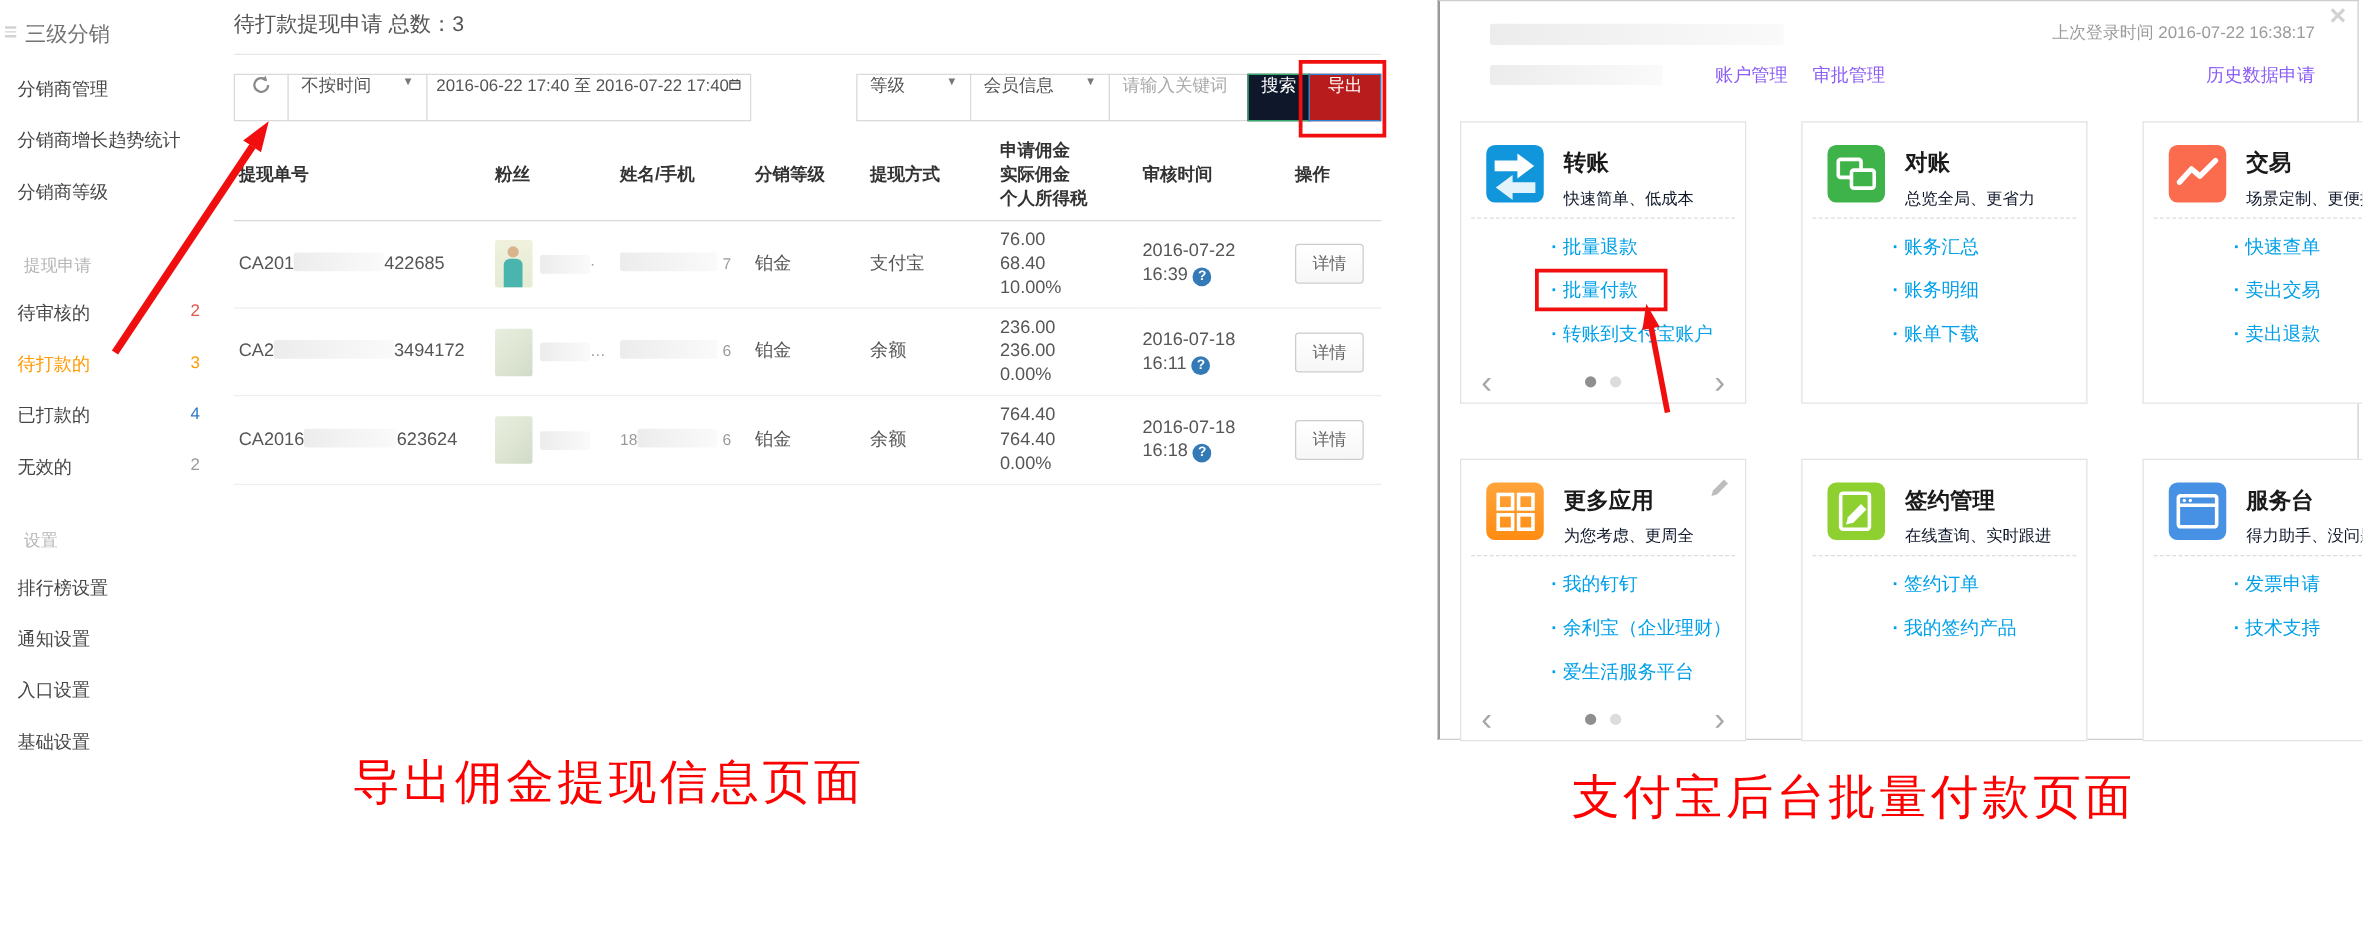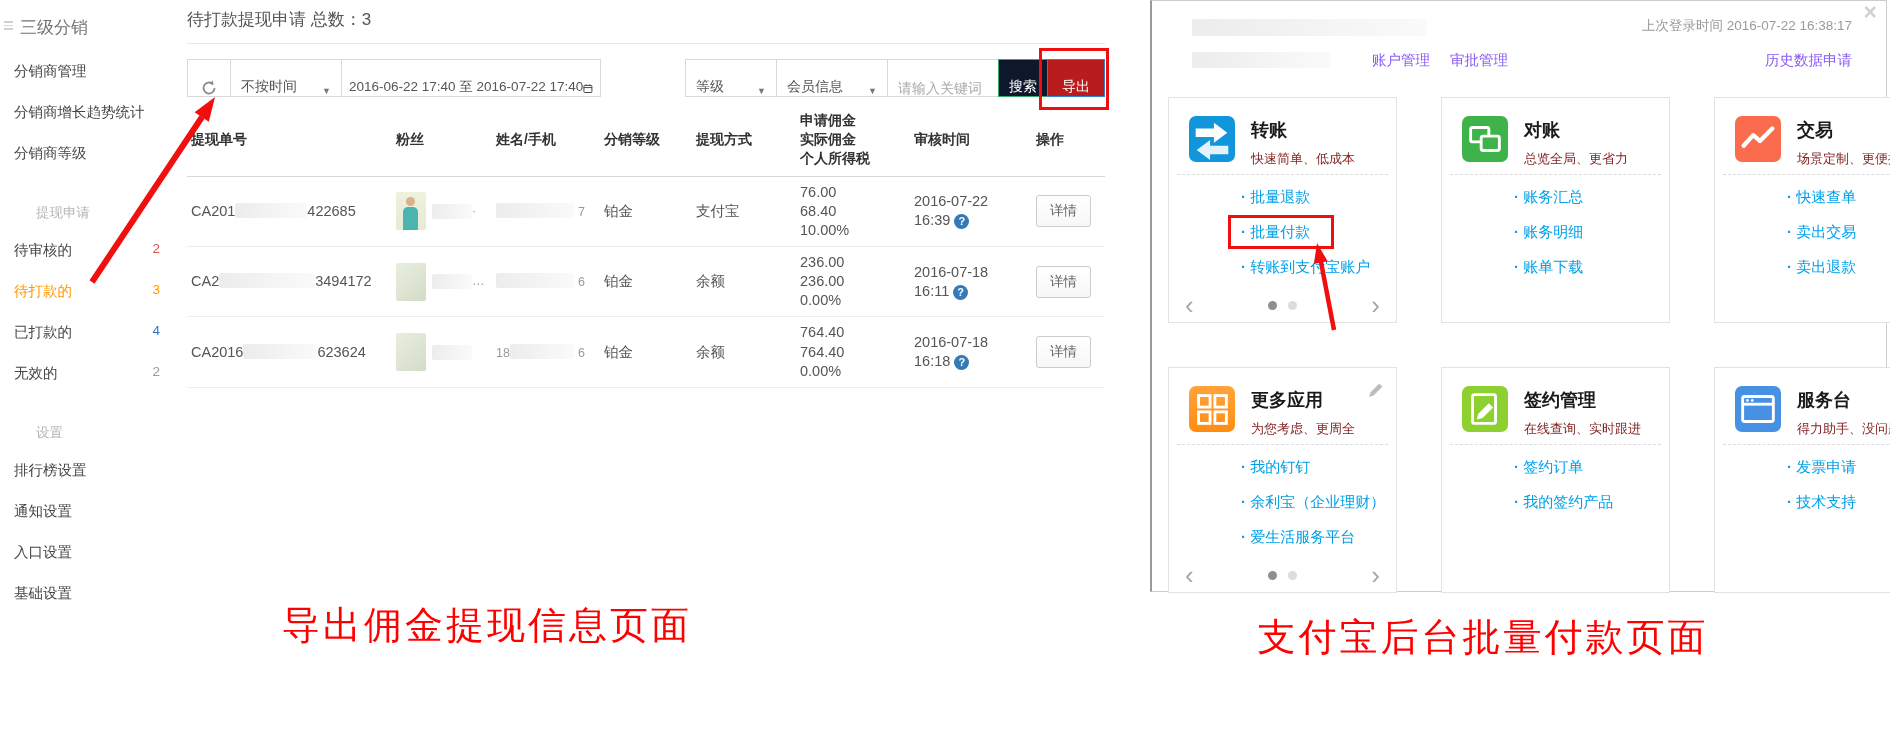--- a/index.html
+++ b/index.html
@@ -7,30 +7,30 @@
   .canvas { position: relative; width: 1890px; height: 756px; background: #fff; overflow: hidden; }
 
   
   .sidebar { position: absolute; left: 0; top: 0; width: 175px; }
   .side-brand-row { position: relative; padding: 16px 0 0 20px; color: #737373; font-size: 17px; }
   .menu-glyph { position: absolute; left: 4px; top: 21px; width: 9px; }
   .menu-glyph i { display: block; height: 1.5px; background: #d2d2d2; margin-bottom: 2px; }
   .side-nav { margin-top: 12px; }
   .side-item { position: relative; padding: 11px 0 11px 14px; font-size: 14.5px; color: #454545; cursor: pointer; }
   .side-item.active { color: #ff9900; }
-  .side-section { padding: 30px 0 8px 36px; color: #b5b5b5; font-size: 13.5px; }
+  .side-section { padding: 30px 0 8px 19px; color: #b5b5b5; font-size: 13.5px; }
   .side-count { position: absolute; right: 15px; top: 11px; font-size: 13.5px; }
   .c-red { color: #e0544c; } .c-orange { color: #ff9900; } .c-blue { color: #2d77c8; } .c-grey { color: #9b9b9b; }
 
   
   .main { position: absolute; left: 187px; top: 0; width: 918px; }
   .main-title { font-size: 17px; color: #555; font-weight: normal; margin-top: 8px; }
   .main-divider { border: none; border-top: 1px solid #e8e8e8; margin-top: 12px; }
   .filter-bar { display: flex; align-items: stretch; height: 38px; margin-top: 15px; }
-  .fb-box { border: 1px solid #d9d9d9; display: flex; align-items: flex-end; font-size: 14px; color: #555; background: #fff; }
+  .fb-box { border: 1px solid #d9d9d9; display: flex; align-items: flex-start; font-size: 14px; color: #555; background: #fff; }
   .fb-refresh { width: 44px; justify-content: center; cursor: pointer; }
   .fb-select { padding: 0 10px; justify-content: space-between; cursor: pointer; }
   .w-time { width: 112px; margin-left: -1px; }
   .w-level { width: 92px; margin-left: auto; }
   .w-member { width: 112px; margin-left: -1px; }
   .fb-date { width: 260px; padding: 0 7px; margin-left: -1px; justify-content: space-between; cursor: pointer; white-space: nowrap; }
   .fb-date span { font-size: 13.5px; }
   .fb-input { width: 112px; margin-left: -1px; padding: 0 10px; }
   .fb-input input { border: none; outline: none; width: 100%; font-size: 14px; color: #555; font-family: inherit; background: transparent; }
   .fb-input input::placeholder { color: #aaa; }
@@ -70,21 +70,21 @@
   .ap-history { position: absolute; right: 34px; top: 50px; font-size: 14.5px; }
 
   .ap-cards { position: absolute; left: 16px; top: 96px; display: grid; grid-template-columns: repeat(3, 229px); grid-auto-rows: 226px; column-gap: 12px; row-gap: 33px; gap: 44px; }
   .card { position: relative; border: 1px solid #e2e2e2; background: #fff; }
   .card-head { position: absolute; left: 20px; top: 18px; display: flex; }
   .card-icon { width: 46px; height: 46px; border-radius: 7px; flex: none; }
   .i-transfer { background: #1296db; } .i-reconcile { background: #3eb349; } .i-trade { background: #fb6c4f; }
   .i-more { background: linear-gradient(180deg, #ffa43b, #ff8c12); } .i-sign { background: #8ed02f; } .i-desk { background: #4691e3; }
   .card-meta { margin-left: 16px; padding-top: 2px; }
   .card-title { font-size: 18px; font-weight: bold; color: #1a1a1a; }
-  .card-sub { font-size: 13px; color: #7f1d1d; margin-top: 8px; white-space: nowrap; }
+  .card-sub { font-size: 13px; color: #0f172a; margin-top: 8px; white-space: nowrap; }
   .card-divider { position: absolute; left: 8px; right: 8px; top: 76px; border-top: 1px dashed #dcdcdc; }
   .card-links { position: absolute; left: 72px; top: 90px; }
   .card-link { display: block; position: relative; font-size: 15px; color: #00a0e9; margin-bottom: 16px; text-decoration: none; cursor: pointer; white-space: nowrap; }
   .card-link::before { content: "· "; font-weight: bold; }
   .hl-pay { position: absolute; left: -13px; top: -8px; width: 106px; height: 34px; border: 3px solid #f10e0e; pointer-events: none; }
   .card-carousel { position: absolute; left: 16px; right: 16px; bottom: 8px; display: flex; align-items: center; justify-content: space-between; }
   .car-arrow { color: #a7a7a7; font-size: 26px; line-height: 18px; cursor: pointer; }
   .car-dots { display: flex; gap: 11px; }
   .car-dot { width: 9px; height: 9px; border-radius: 50%; background: #8f8f8f; cursor: pointer; }
   .car-dot.off { background: #dcdcdc; }

